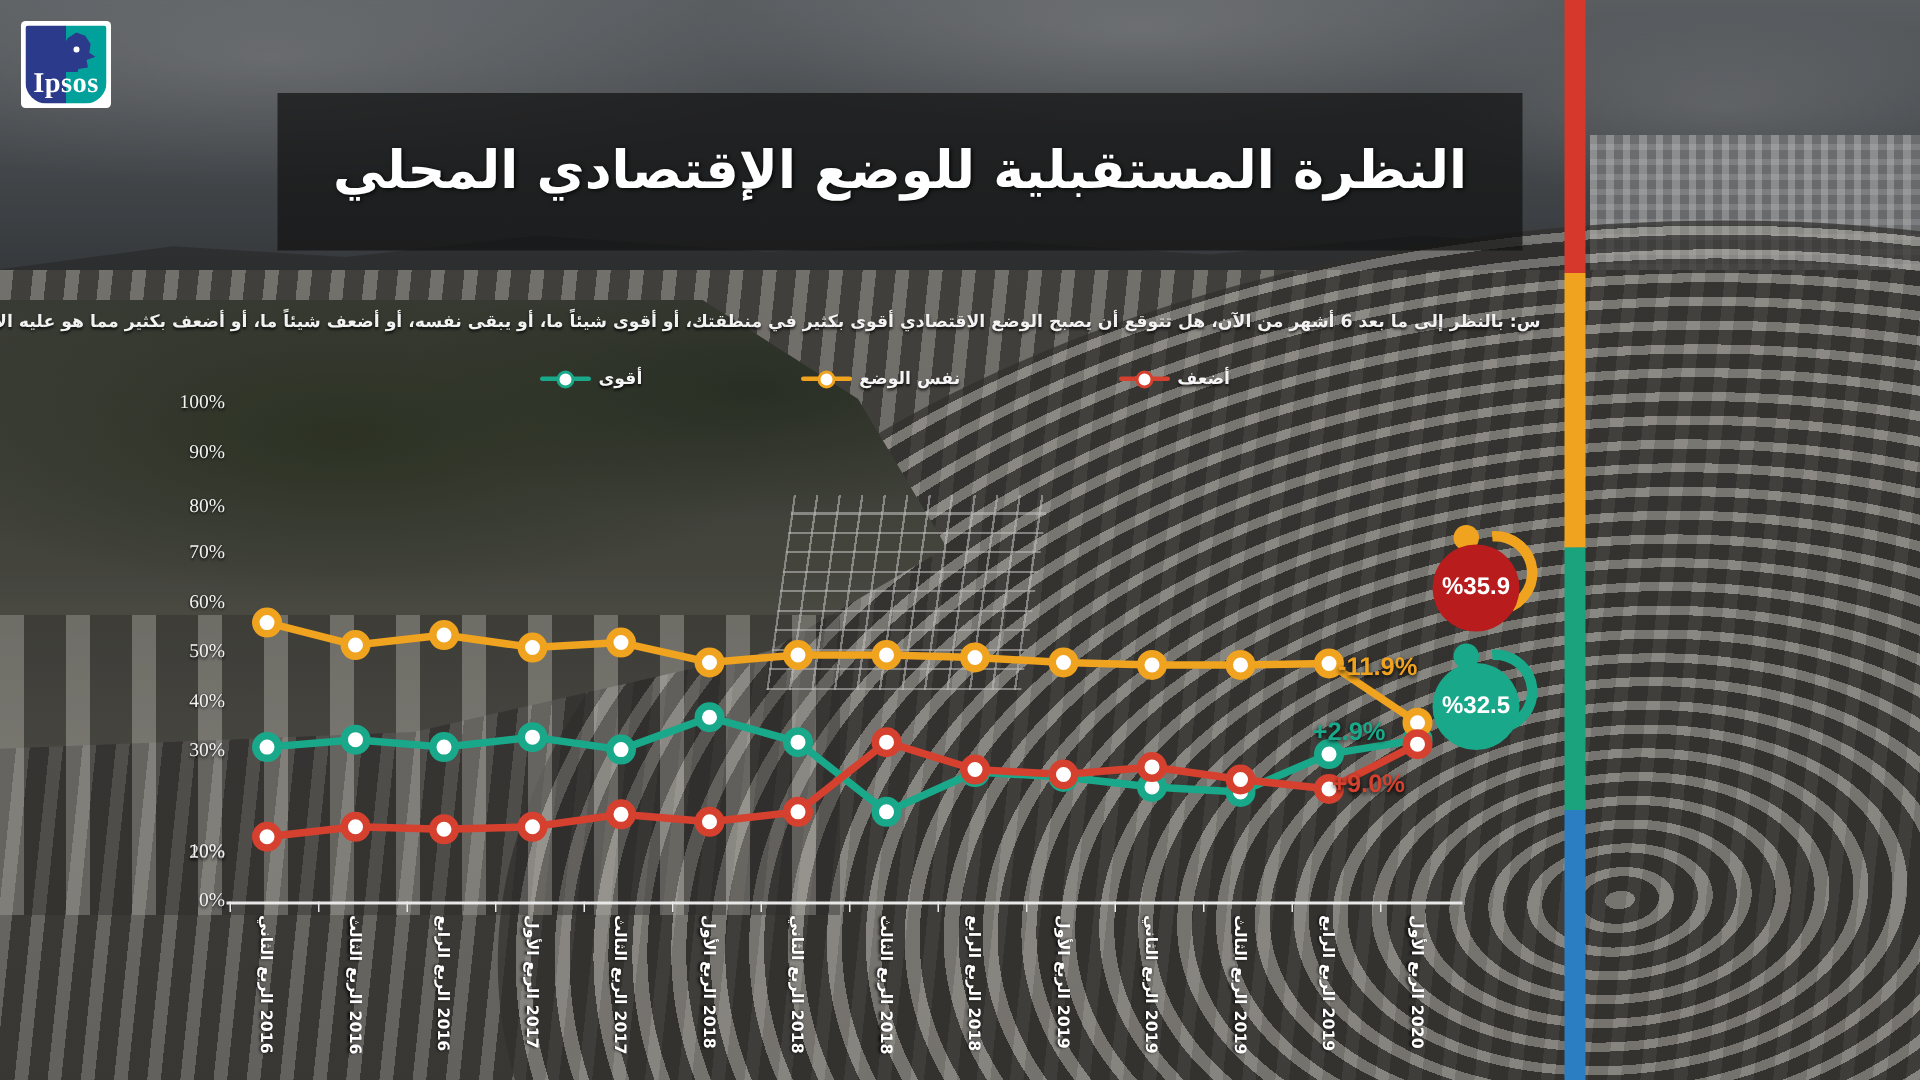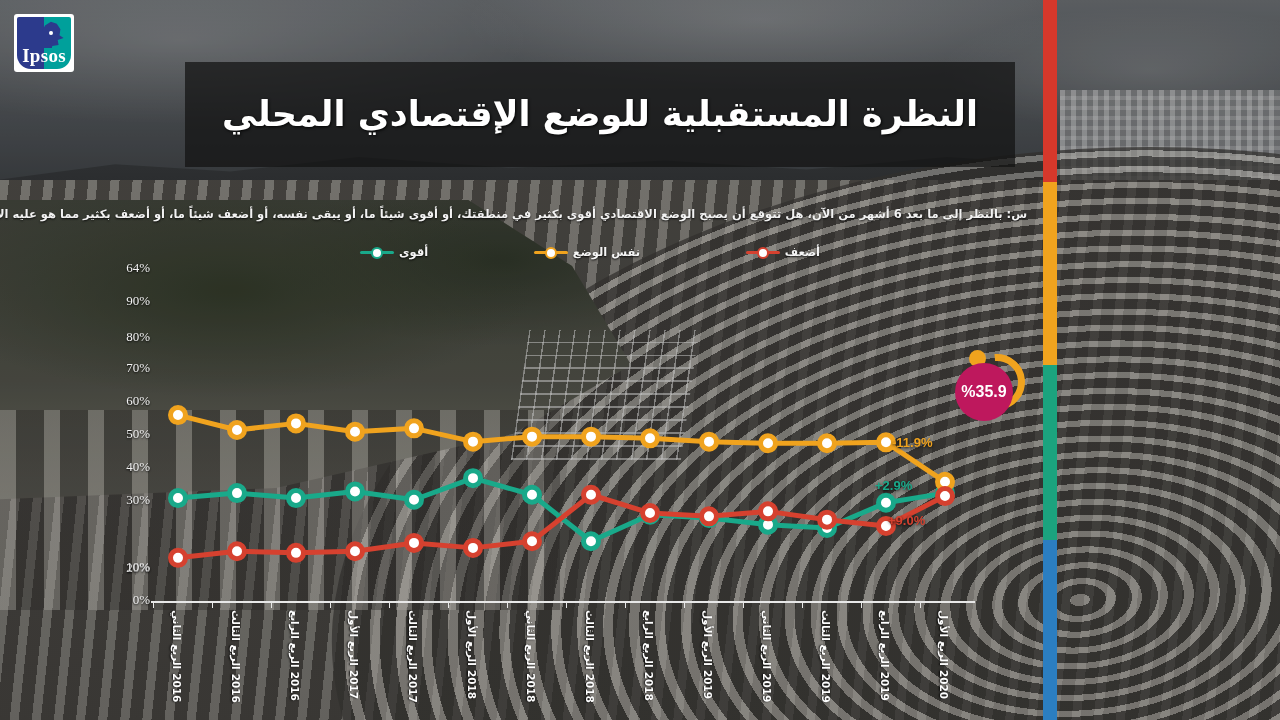--- a/index.html
+++ b/index.html
@@ -145,21 +145,21 @@
   .xlab {
     position:absolute; top:610px; width:90px; height:16px;
     transform-origin: left top; transform: rotate(90deg);
     color:#ffffff; font-size:10.5px; font-weight:bold; direction:rtl;
     font-family:"DejaVu Sans", sans-serif; white-space:nowrap;
     text-shadow:0 1px 2px rgba(0,0,0,.95);
     display:flex; flex-direction:row-reverse; align-items:center; gap:4px;
   }
 
   .chg {
-    position:absolute; font-size:13px; font-weight:bold;
+    position:absolute; font-size:17px; font-weight:bold;
     font-family:"Liberation Sans", sans-serif;
     text-shadow:0 1px 3px rgba(0,0,0,.95);
   }
 
   
   #badges { position:absolute; left:955px; top:350px; width:80px; height:250px; z-index:7; }
   .badge { position:absolute; }
   .badge .arc {
     position:absolute; left:14px; top:4px; width:56px; height:56px;
     border-radius:50%; border:7px solid; border-left-color:transparent !important;
@@ -229,21 +229,21 @@
       <span class="lg-mark">
         <span class="lg-line" style="background:#d6412f"></span>
         <span class="lg-dot" style="border-color:#d6412f"></span>
       </span>
       <span class="lg-label">أضعف</span>
     </div>
   </div>
 
 <div id="chart">
   <div id="ylabels">
-      <div class="ytick" style="top: 269px;">64%</div>
+      <div class="ytick" style="top: 269px;">100%</div>
       <div class="ytick" style="top: 302.2px;">90%</div>
       <div class="ytick" style="top: 338px;">80%</div>
       <div class="ytick" style="top: 368.6px;">70%</div>
       <div class="ytick" style="top: 401.8px;">60%</div>
       <div class="ytick" style="top: 435px;">50%</div>
       <div class="ytick" style="top: 468.2px;">40%</div>
       <div class="ytick" style="top: 501.4px;">30%</div>
       <div class="ytick" style="top: 534.6px; margin-top: 34px;">20%</div>
       <div class="ytick" style="top: 567.8px;">10%</div>
       <div class="ytick" style="top: 601px;">0%</div>
@@ -372,15 +372,20 @@
       <div class="chg" style="left: 892px; top: 435px; color: rgb(240, 163, 30);">-11.9%</div>
       <div class="chg" style="left: 875px; top: 478px; color: rgb(25, 169, 138);">+2.9%</div>
       <div class="chg" style="left: 888px; top: 513px; color: rgb(214, 65, 47);">+9.0%</div>
     </div>
 </div>
 
 <div id="badges">
     <div class="badge" style="top: 0px; left: 0px; width: 78px; height: 78px;">
       <span class="arc" style="border-color:#f0a31e"></span>
       <span class="smalldot" style="background:#f0a31e"></span>
-      <span class="circ" style="background:#be185d">%35.9</span>
+      <span class="circ" style="background:#b91c1c">%35.9</span>
+    </div>
+    <div class="badge" style="top: 79px; left: 0px; width: 78px; height: 78px;">
+      <span class="arc" style="border-color:#19a98a"></span>
+      <span class="smalldot" style="background:#19a98a"></span>
+      <span class="circ" style="background:#19a98a">%32.5</span>
     </div>
   </div>
 
 </body></html>

